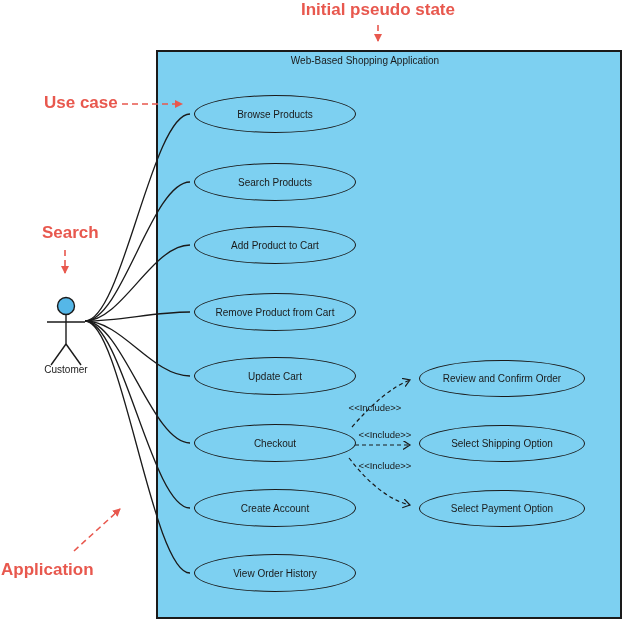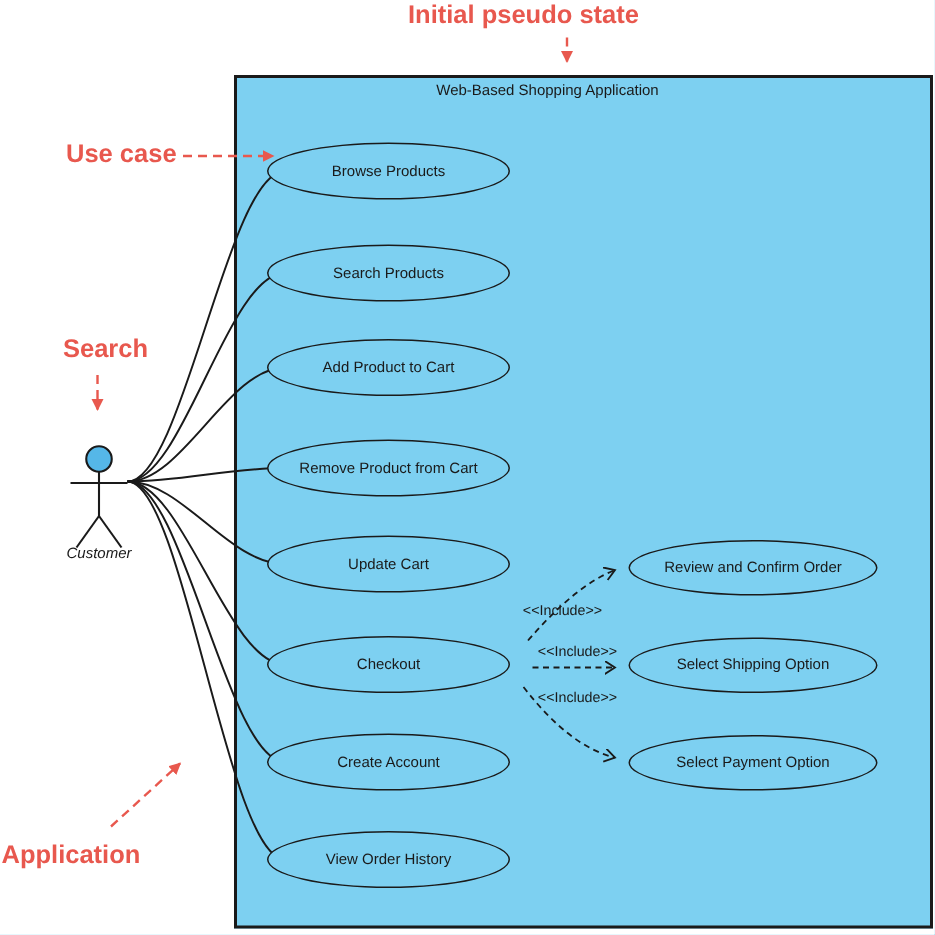--- a/index.html
+++ b/index.html
@@ -28,21 +28,21 @@
     position:absolute;
     border:1.5px solid #1a1a1a;
     border-radius:50%;
     background:#7dd0f1;
     display:flex;align-items:center;justify-content:center;
     font-size:10px;color:#1a1a1a;
     z-index:3;
     box-sizing:border-box;
     text-align:center;
   }
-  .uc-left{left:178px;width:162px;height:38px;align-items:center;}
+  .uc-left{left:194px;width:162px;height:38px;align-items:center;}
   .uc-right{left:419px;width:166px;height:37px;}
   .include-label{
     position:absolute;
     width:66px;text-align:center;
     font-size:9.5px;color:#1a1a1a;
     z-index:4;
   }
   .red-label{
     position:absolute;
     font-weight:bold;
@@ -50,21 +50,20 @@
     color:#e8584e;
     z-index:5;
     white-space:nowrap;
   }
   .actor-name{
     position:absolute;
     left:26px;top:364px;width:80px;
     text-align:center;
     font-size:10px;color:#1a1a1a;
     z-index:3;
-    font-style:italic;
   }
 </style>
 </head>
 <body>
 
 <div class="canvas">
 
   <div class="system-boundary"></div>
   <div class="system-title">Web-Based Shopping Application</div>
 
@@ -145,18 +144,18 @@
   <div class="ellipse uc-right" style="top:490px">
       <span>Select Payment Option</span>
     </div>
 
   <div class="include-label" style="left:342px;top:402px">&lt;&lt;Include&gt;&gt;</div>
   <div class="include-label" style="left:352px;top:429px">&lt;&lt;Include&gt;&gt;</div>
   <div class="include-label" style="left:352px;top:460px">&lt;&lt;Include&gt;&gt;</div>
 
   <div class="actor-name">Customer</div>
 
-  <div class="red-label" style="left:272px;top:0px;width:212px;text-align:left">Initial pseudo state</div>
+  <div class="red-label" style="left:272px;top:0px;width:212px;text-align:center">Initial pseudo state</div>
   <div class="red-label" style="left:44px;top:93px">Use case</div>
   <div class="red-label" style="left:42px;top:223px">Search</div>
   <div class="red-label" style="left:1px;top:560px">Application</div>
 
 </div>
 
 </body></html>

